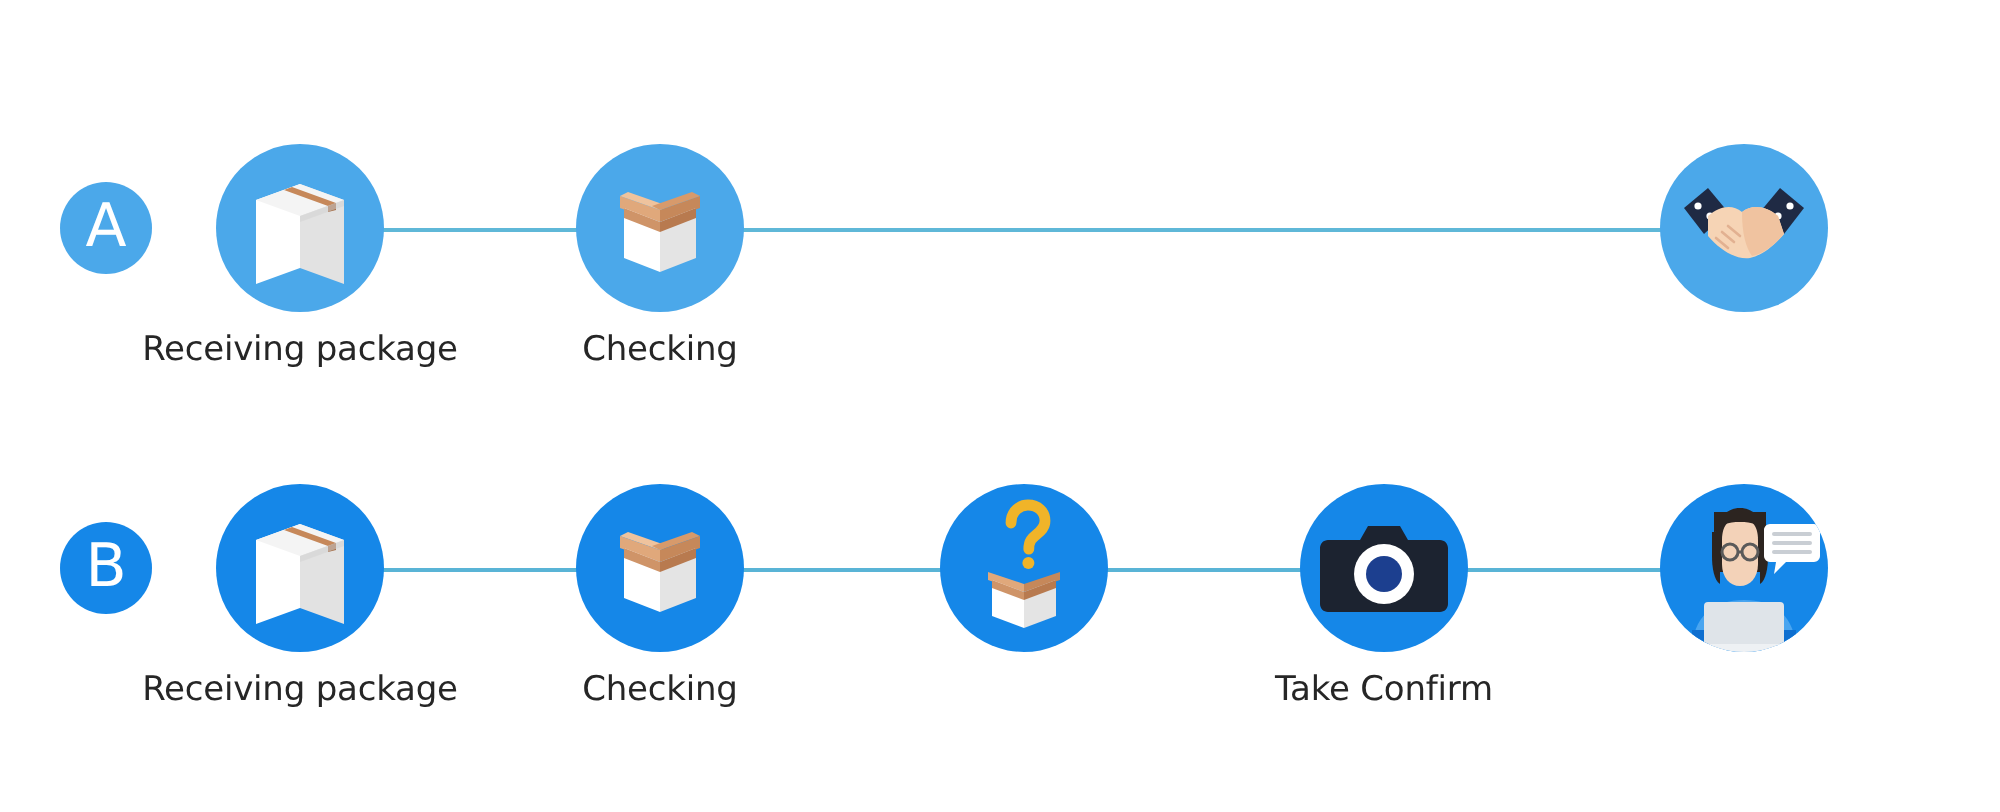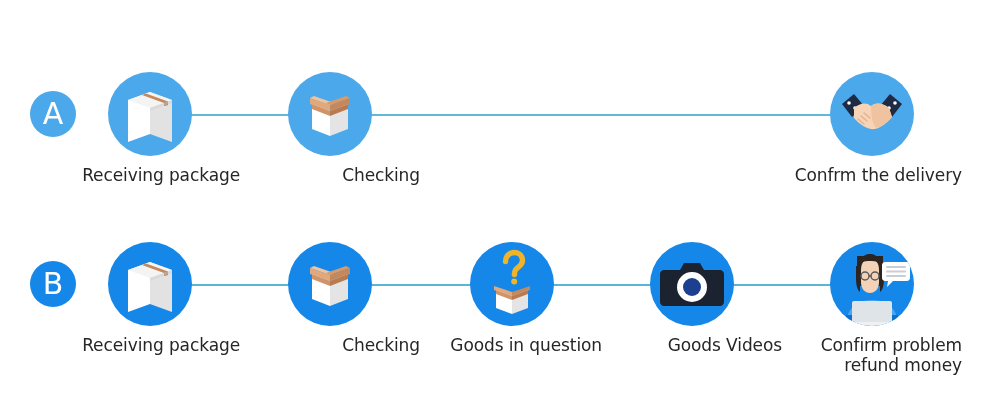--- a/index.html
+++ b/index.html
@@ -90,21 +90,20 @@
     display: block;
   }
   .step-label {
     margin-top: 9px;
     font-size: 17px;
     line-height: 1.18;
     color: #262626;
     font-family: "DejaVu Sans", sans-serif;
     white-space: pre-line;
     letter-spacing: -0.1px;
-    text-align: right;
   }
 </style>
 </head>
 <body>
 
 <div class="flow-board">
 
   <div class="flow-row" id="row-a">
     <div class="rail"></div>
     <div class="row-badge">A</div>
@@ -160,21 +159,20 @@
                      C38,58 30,53 24,46 Z" fill="#f6d4b5"></path>
             <path d="M41,34 C46,30 53,31 59,36 L62,45 C57,51 51,55 46,56 C43,52 41,45 41,34 Z" fill="#f0c3a0"></path>
             <g stroke="#e2b191" stroke-width="1.3" stroke-linecap="round" fill="none">
               <path d="M28,47 L34,52"></path>
               <path d="M31,44 L37,49"></path>
               <path d="M34,41 L40,46"></path>
             </g>
           </g>
         </svg>
       </div>
-      <div class="step-label">Confrm the delivery</div>
     </div>
   </div>
 
   <div class="flow-row" id="row-b">
     <div class="rail"></div>
     <div class="row-badge">B</div>
 
     <div class="step" style="left:150px">
       <div class="node">
         <svg viewBox="0 0 84 84">
@@ -218,36 +216,35 @@
             <circle cx="44.2" cy="39.5" r="3" fill="#f0b429"></circle>
             <polygon points="24,44 42,50 42,54 24,48" fill="#e0a87b"></polygon>
             <polygon points="42,50 60,44 60,48 42,54" fill="#c6885a"></polygon>
             <polygon points="26,48 42,54 42,72 26,66" fill="#ffffff"></polygon>
             <polygon points="42,54 58,48 58,66 42,72" fill="#e4e4e4"></polygon>
             <polygon points="26,48 42,54 42,58 26,52" fill="#cf9468"></polygon>
             <polygon points="42,54 58,48 58,52 42,58" fill="#b87a4f"></polygon>
           </g>
         </svg>
       </div>
-      <div class="step-label">Goods in question</div>
     </div>
 
     <div class="step" style="left:692px">
       <div class="node">
         <svg viewBox="0 0 84 84">
           <g>
             <path d="M14,28 L30,28 L34,21 L50,21 L54,28 L70,28
                      C72.2,28 74,29.8 74,32 L74,60 C74,62.2 72.2,64 70,64
                      L14,64 C11.8,64 10,62.2 10,60 L10,32 C10,29.8 11.8,28 14,28 Z" fill="#1c2330"></path>
             <circle cx="42" cy="45" r="15" fill="#ffffff"></circle>
             <circle cx="42" cy="45" r="9" fill="#1c3f8f"></circle>
           </g>
         </svg>
       </div>
-      <div class="step-label">Goods Videos</div>
+      <div class="step-label">Take Confirm</div>
     </div>
 
     <div class="step" style="left:872px">
       <div class="node">
         <svg viewBox="0 0 84 84">
           <defs>
             <clipPath id="agentClip">
                 <circle cx="42" cy="42" r="42"></circle>
               </clipPath>
           </defs>
@@ -276,18 +273,16 @@
                        C52,21.4 53.4,20 55,20 Z" fill="#ffffff"></path>
               <g stroke="#c9ced4" stroke-width="2" stroke-linecap="round">
                 <line x1="57" y1="25" x2="75" y2="25"></line>
                 <line x1="57" y1="29.5" x2="75" y2="29.5"></line>
                 <line x1="57" y1="34" x2="75" y2="34"></line>
               </g>
             </g>
           </g>
         </svg>
       </div>
-      <div class="step-label">Confirm problem
-refund money</div>
     </div>
   </div>
 
 </div>
 
 </body></html>

